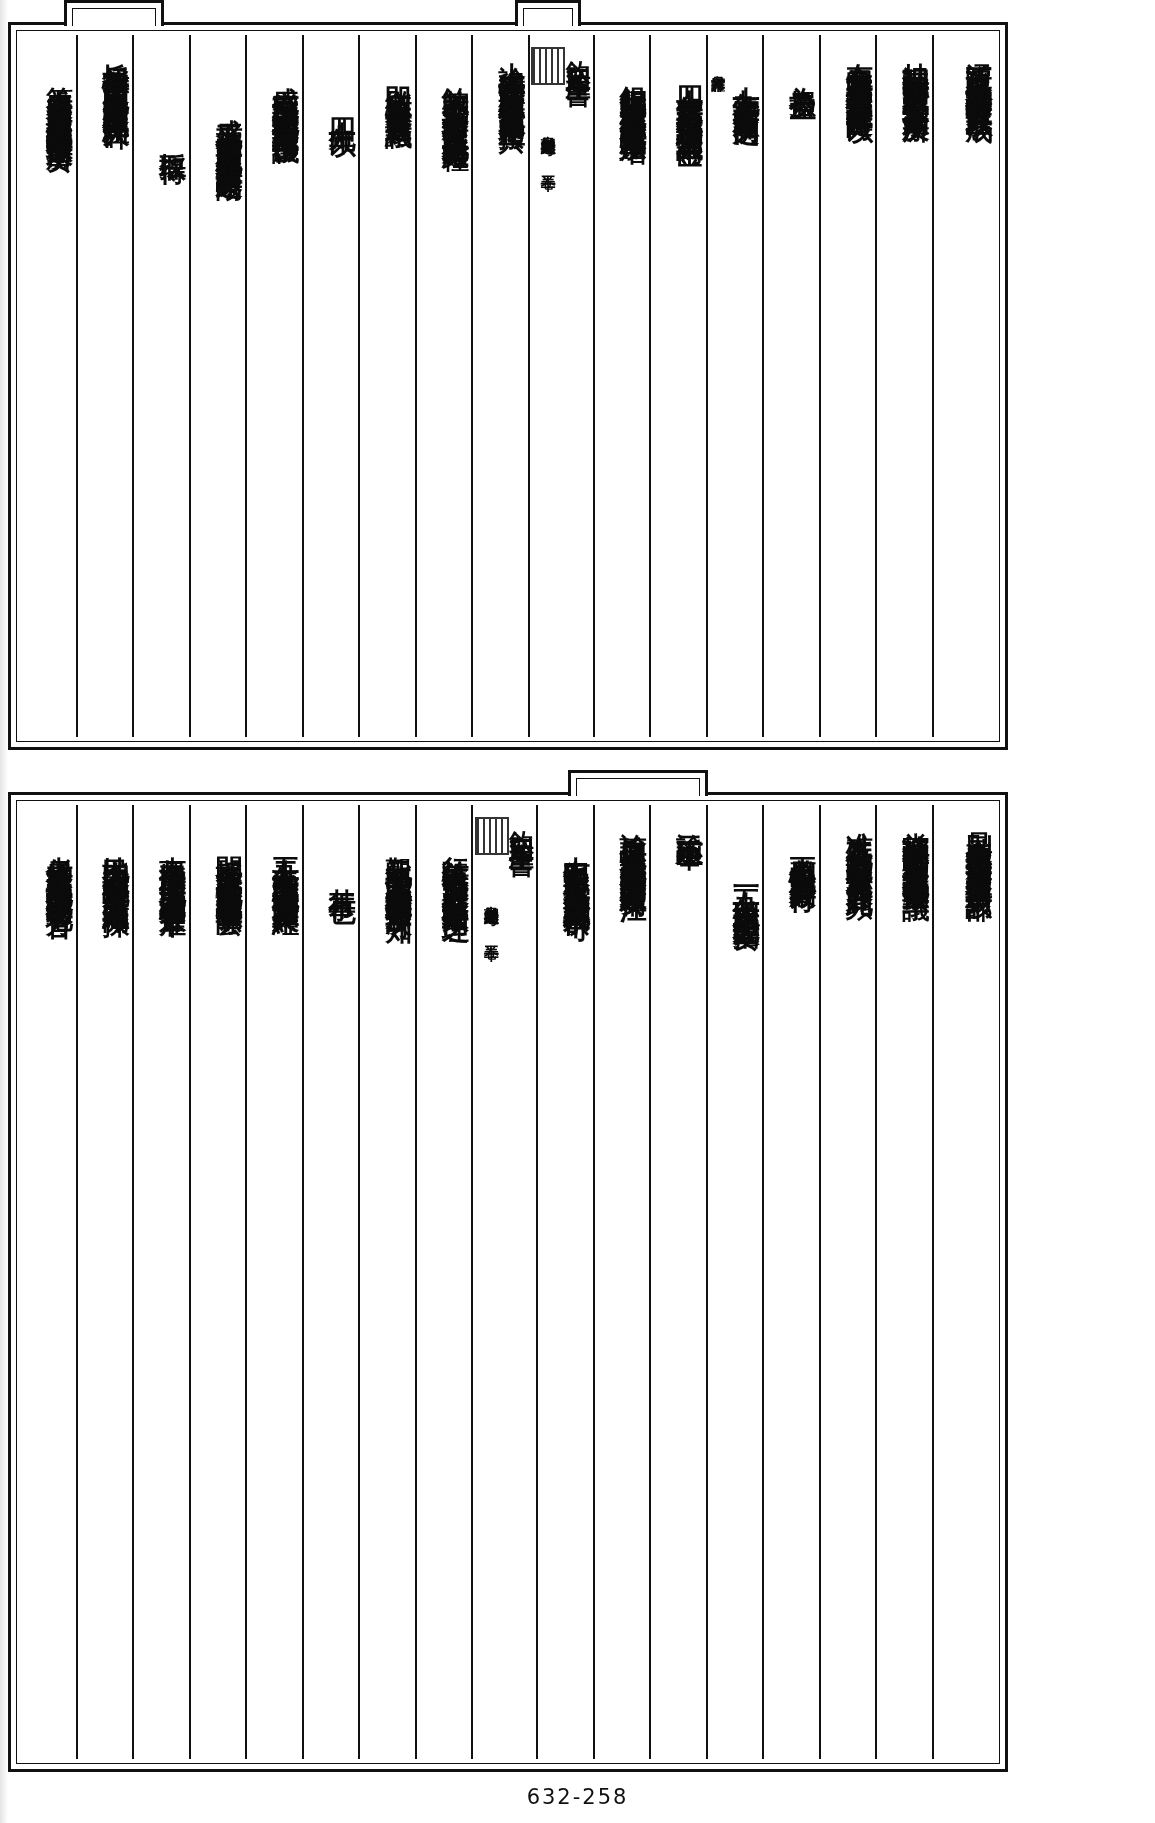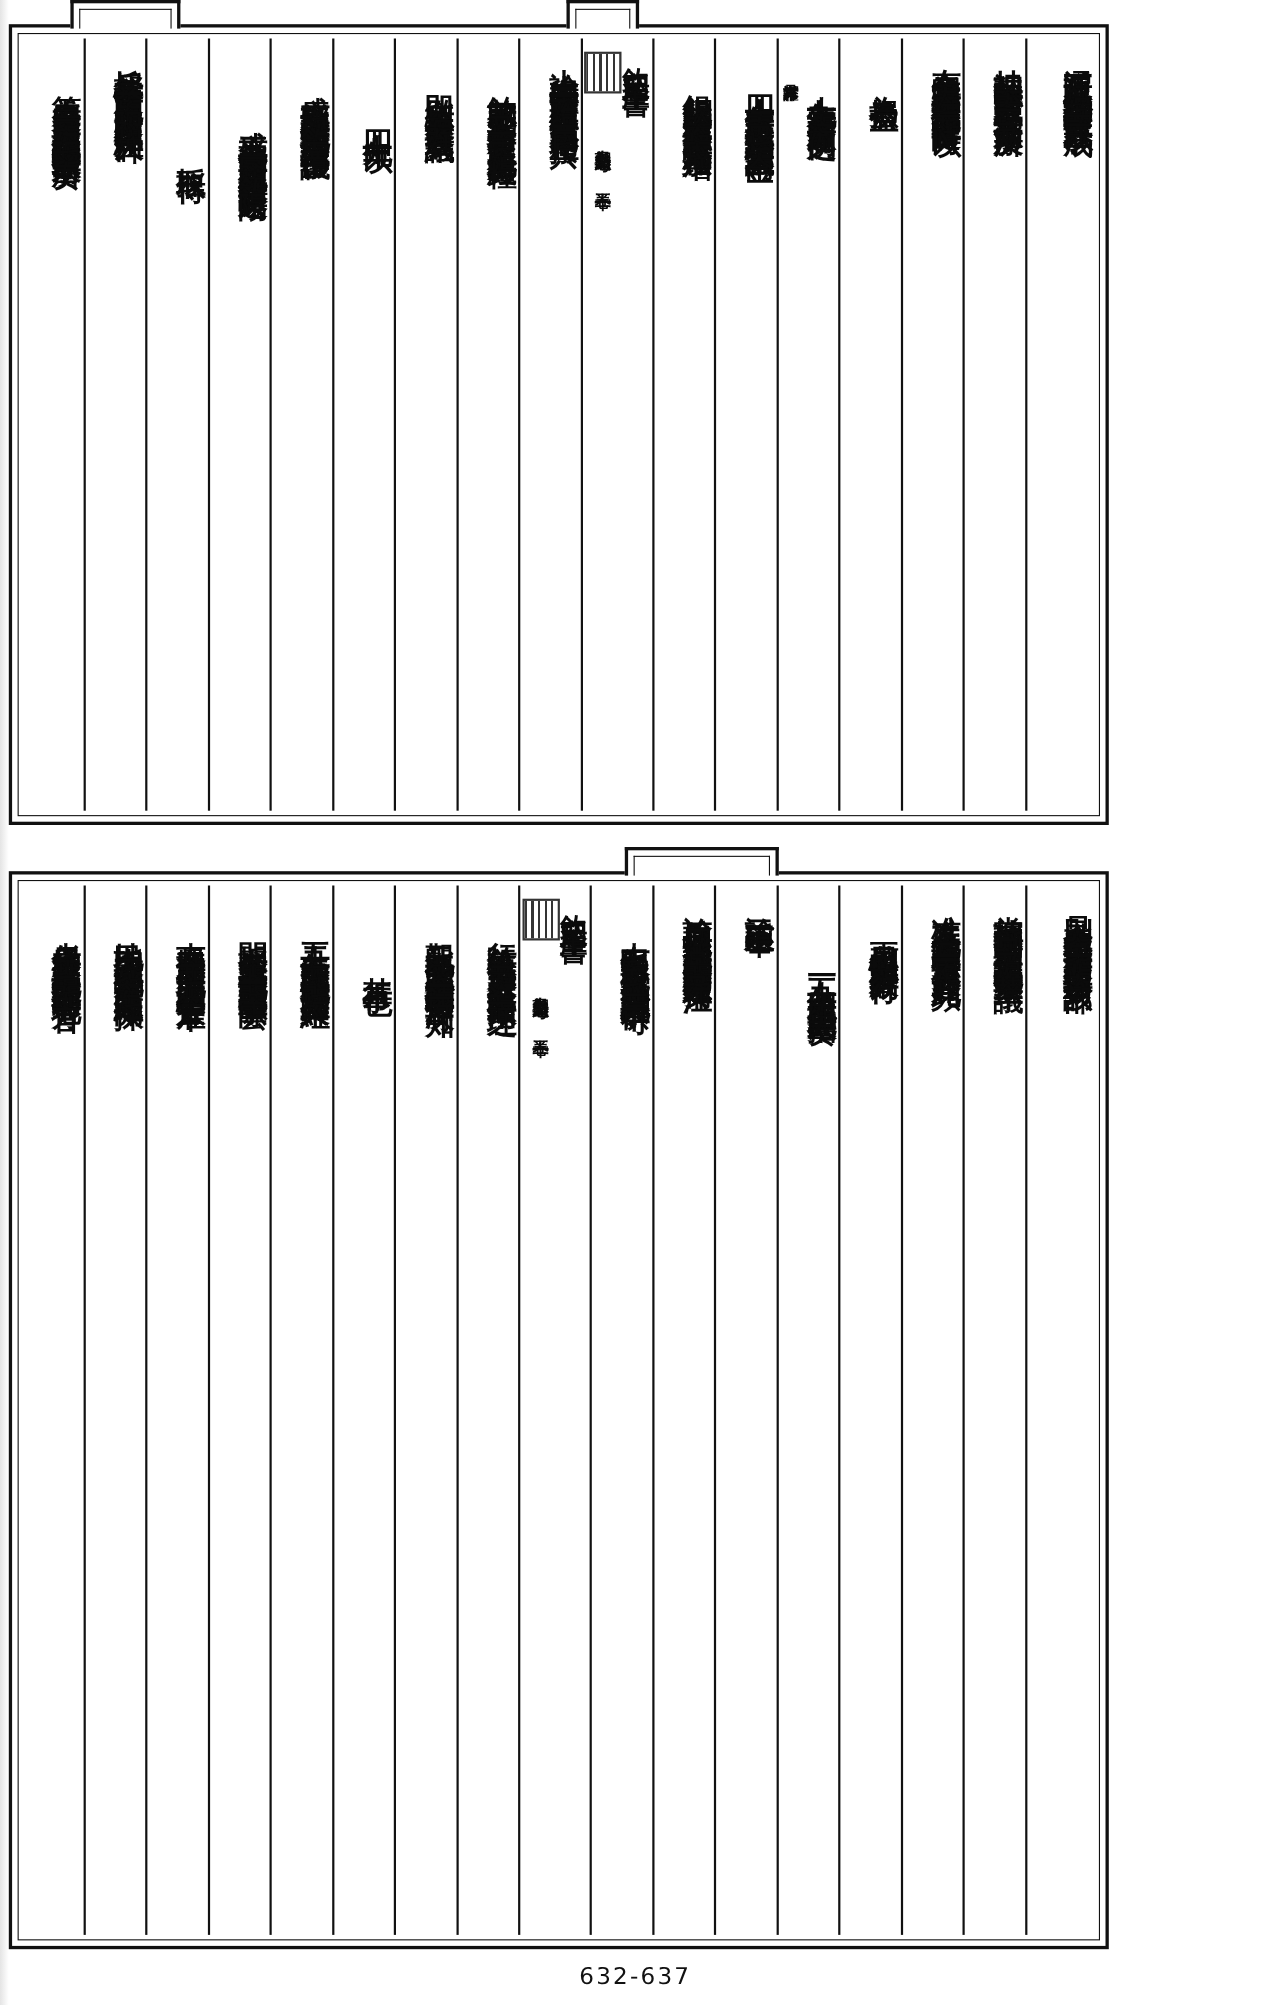--- a/index.html
+++ b/index.html
@@ -307,15 +307,15 @@
       <div class="col rule w-main col-ind-1">
         <span class="txt">地民人開礦不議外他省所有之礦向未經開採</span>
       </div>
       <div class="col w-main col-ind-1">
         <span class="txt">者仍嚴行禁止其本地窮民現在開採者地方官</span>
       </div>
 
     </div>
   </div>
 
-  <div id="page-number">632-637</div>
+  <div id="page-number">632-258</div>
 
 </div>
 
 </body></html>

